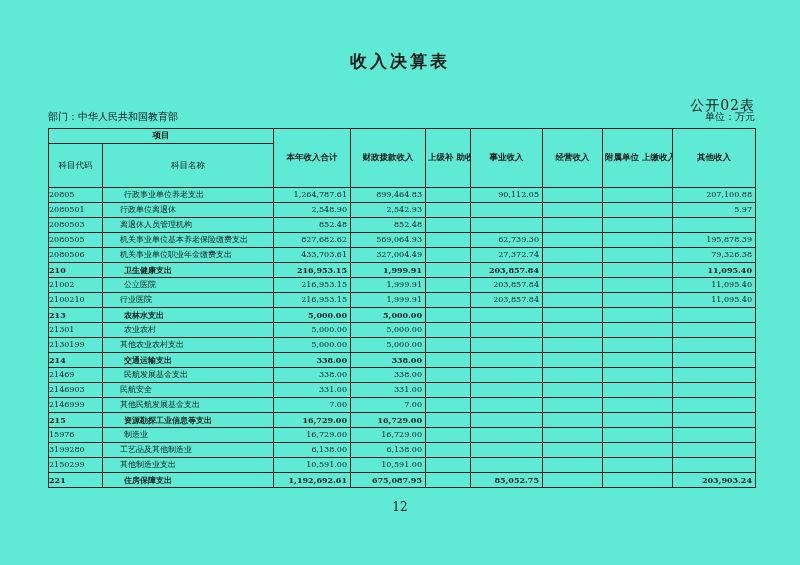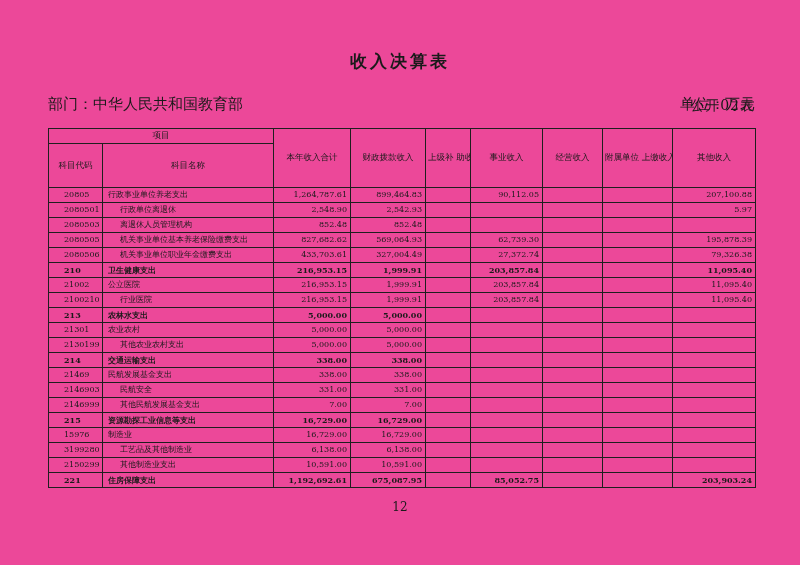--- a/index.html
+++ b/index.html
@@ -1,48 +1,48 @@
 <!DOCTYPE html>
 <html><head>
 <meta charset="utf-8">
 <style>
   html,body{margin:0;padding:0;background:#fff;}
   .sheet{
-    position:relative;width:800px;height:565px;background:#ec4899;
+    position:relative;width:800px;height:565px;background:#5eead4;
     font-family:"DejaVu Serif","Liberation Serif",serif;color:#1a1a1a;overflow:hidden;
   }
   .doc-title{
     position:absolute;top:50px;left:0;right:0;text-align:center;
     font-size:17px;font-weight:700;letter-spacing:3px;
   }
   .table-code{
     position:absolute;top:97px;right:45px;font-size:14px;letter-spacing:1px;
   }
   .meta-row{
-    position:absolute;top:95px;left:48px;right:45px;
-    display:flex;justify-content:space-between;font-size:15px;
+    position:absolute;top:110px;left:48px;right:45px;
+    display:flex;justify-content:space-between;font-size:10px;
   }
   table.revenue{
     position:absolute;top:128px;left:48px;width:707px;
     border-collapse:collapse;table-layout:fixed;
   }
   table.revenue th, table.revenue td{
     border:1px solid #1f1f1f;overflow:hidden;white-space:nowrap;
     font-weight:normal;box-sizing:border-box;
   }
   table.revenue{border:1.5px solid #1f1f1f;}
   thead th{
     font-size:8.5px;text-align:center;vertical-align:middle;
     white-space:pre-line;line-height:1.55;padding:0 2px;
   }
-  tr.h-project th{height:15px;}
+  tr.h-project th{height:15px;font-weight:bold;}
   tr.h-subject th{height:44px;}
   tbody td{height:15px;font-size:8px;line-height:1.1;padding:0 3px;vertical-align:middle;}
-  tbody td.code{text-align:left;padding-left:15px;}
-  tbody td.name{text-align:left;padding-left:5px;}
+  tbody td.code{text-align:left;padding-left:0;}
+  tbody td.name{text-align:left;padding-left:21px;}
   tbody td.name.indent{padding-left:17px;}
   tbody td.num{text-align:right;padding-right:3px;}
   tbody tr.bold-row td{font-weight:700;border-top-width:1.5px;margin-left:42px;}
   .page-number{
     position:absolute;top:500px;left:0;right:0;text-align:center;
     font-size:12px;font-weight:400;
   }
 </style>
 </head>
 <body>

